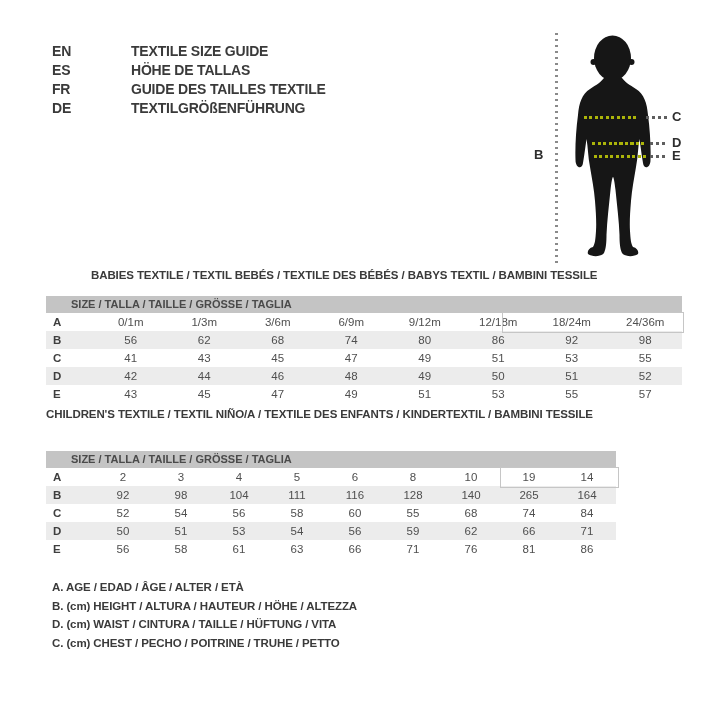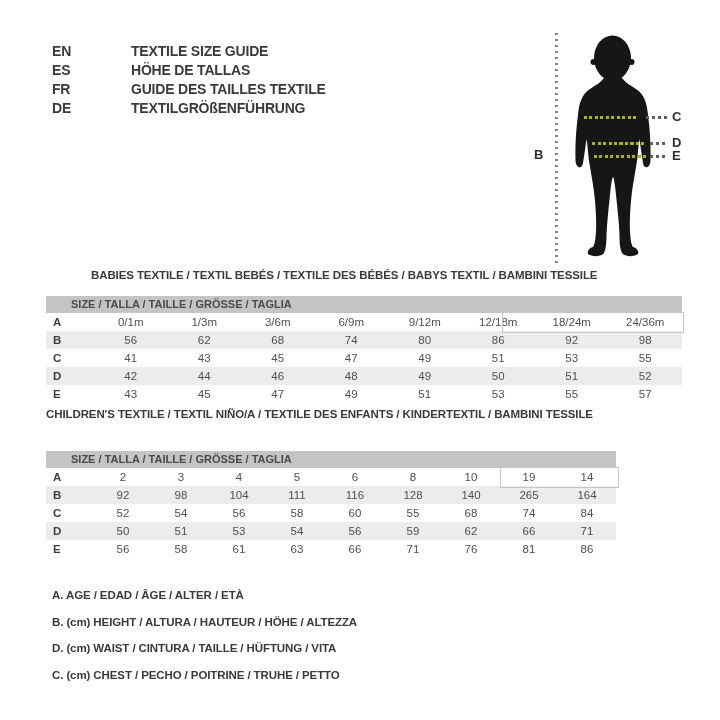--- a/index.html
+++ b/index.html
@@ -31,21 +31,21 @@
               font-size:11px; color:#4a4a4a; padding-left:25px; }
   .trow { display:flex; height:18px; line-height:18px; font-size:11.5px; color:#4f4f4f; }
   .trow.alt { background:#ececec; }
   .tlabel { width:48px; padding-left:7px; font-weight:700; color:#3f3f3f; box-sizing:border-box; }
   .tcell { flex:1; text-align:center; }
   .artifact-box { position:absolute; border:1px solid #c6c6c6; z-index:2; }
 
   
   .legend { position:absolute; left:52px; top:578px; }
   .legend-line { height:18.5px; line-height:18.5px; font-size:11.5px; font-weight:700;
-                 letter-spacing:-0.1px; color:#3a3a3a; white-space:nowrap;margin-top:8px; }
+                 letter-spacing:-0.1px; color:#3a3a3a; white-space:nowrap; }
 </style>
 </head>
 <body>
 
 <div class="canvas">
 
   <div class="langs">
       <div class="lang-row">
         <span class="lang-code">EN</span>
         <span>TEXTILE SIZE GUIDE</span>

